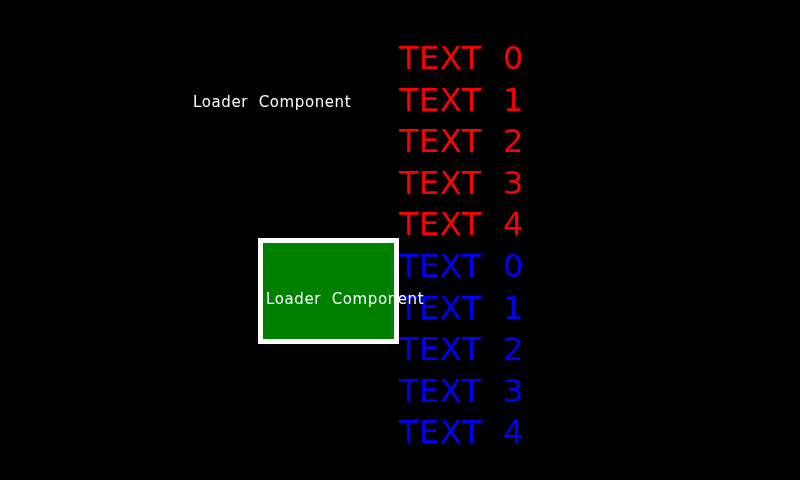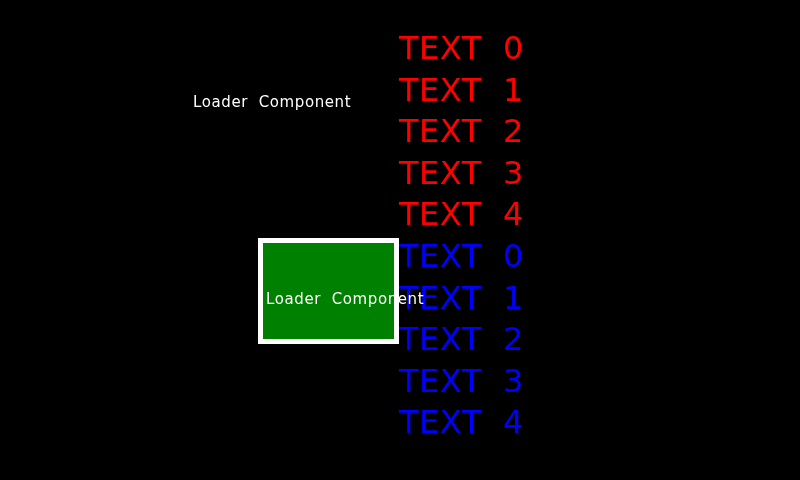--- a/index.html
+++ b/index.html
@@ -35,21 +35,21 @@
     letter-spacing: 0.6px;
     color: #ffffff;
     white-space: pre;
     line-height: 20px;
   }
 
   
   .text-list {
     position: absolute;
     left: 399px;
-    top: 28px;
+    top: 38px;
     width: 330px;
   }
   .text-row {
     font-family: "DejaVu Sans", sans-serif;
     font-size: 32px;
     line-height: 41.6px;
     height: 41.6px;
     white-space: pre;
     letter-spacing: 0.5px;
   }

